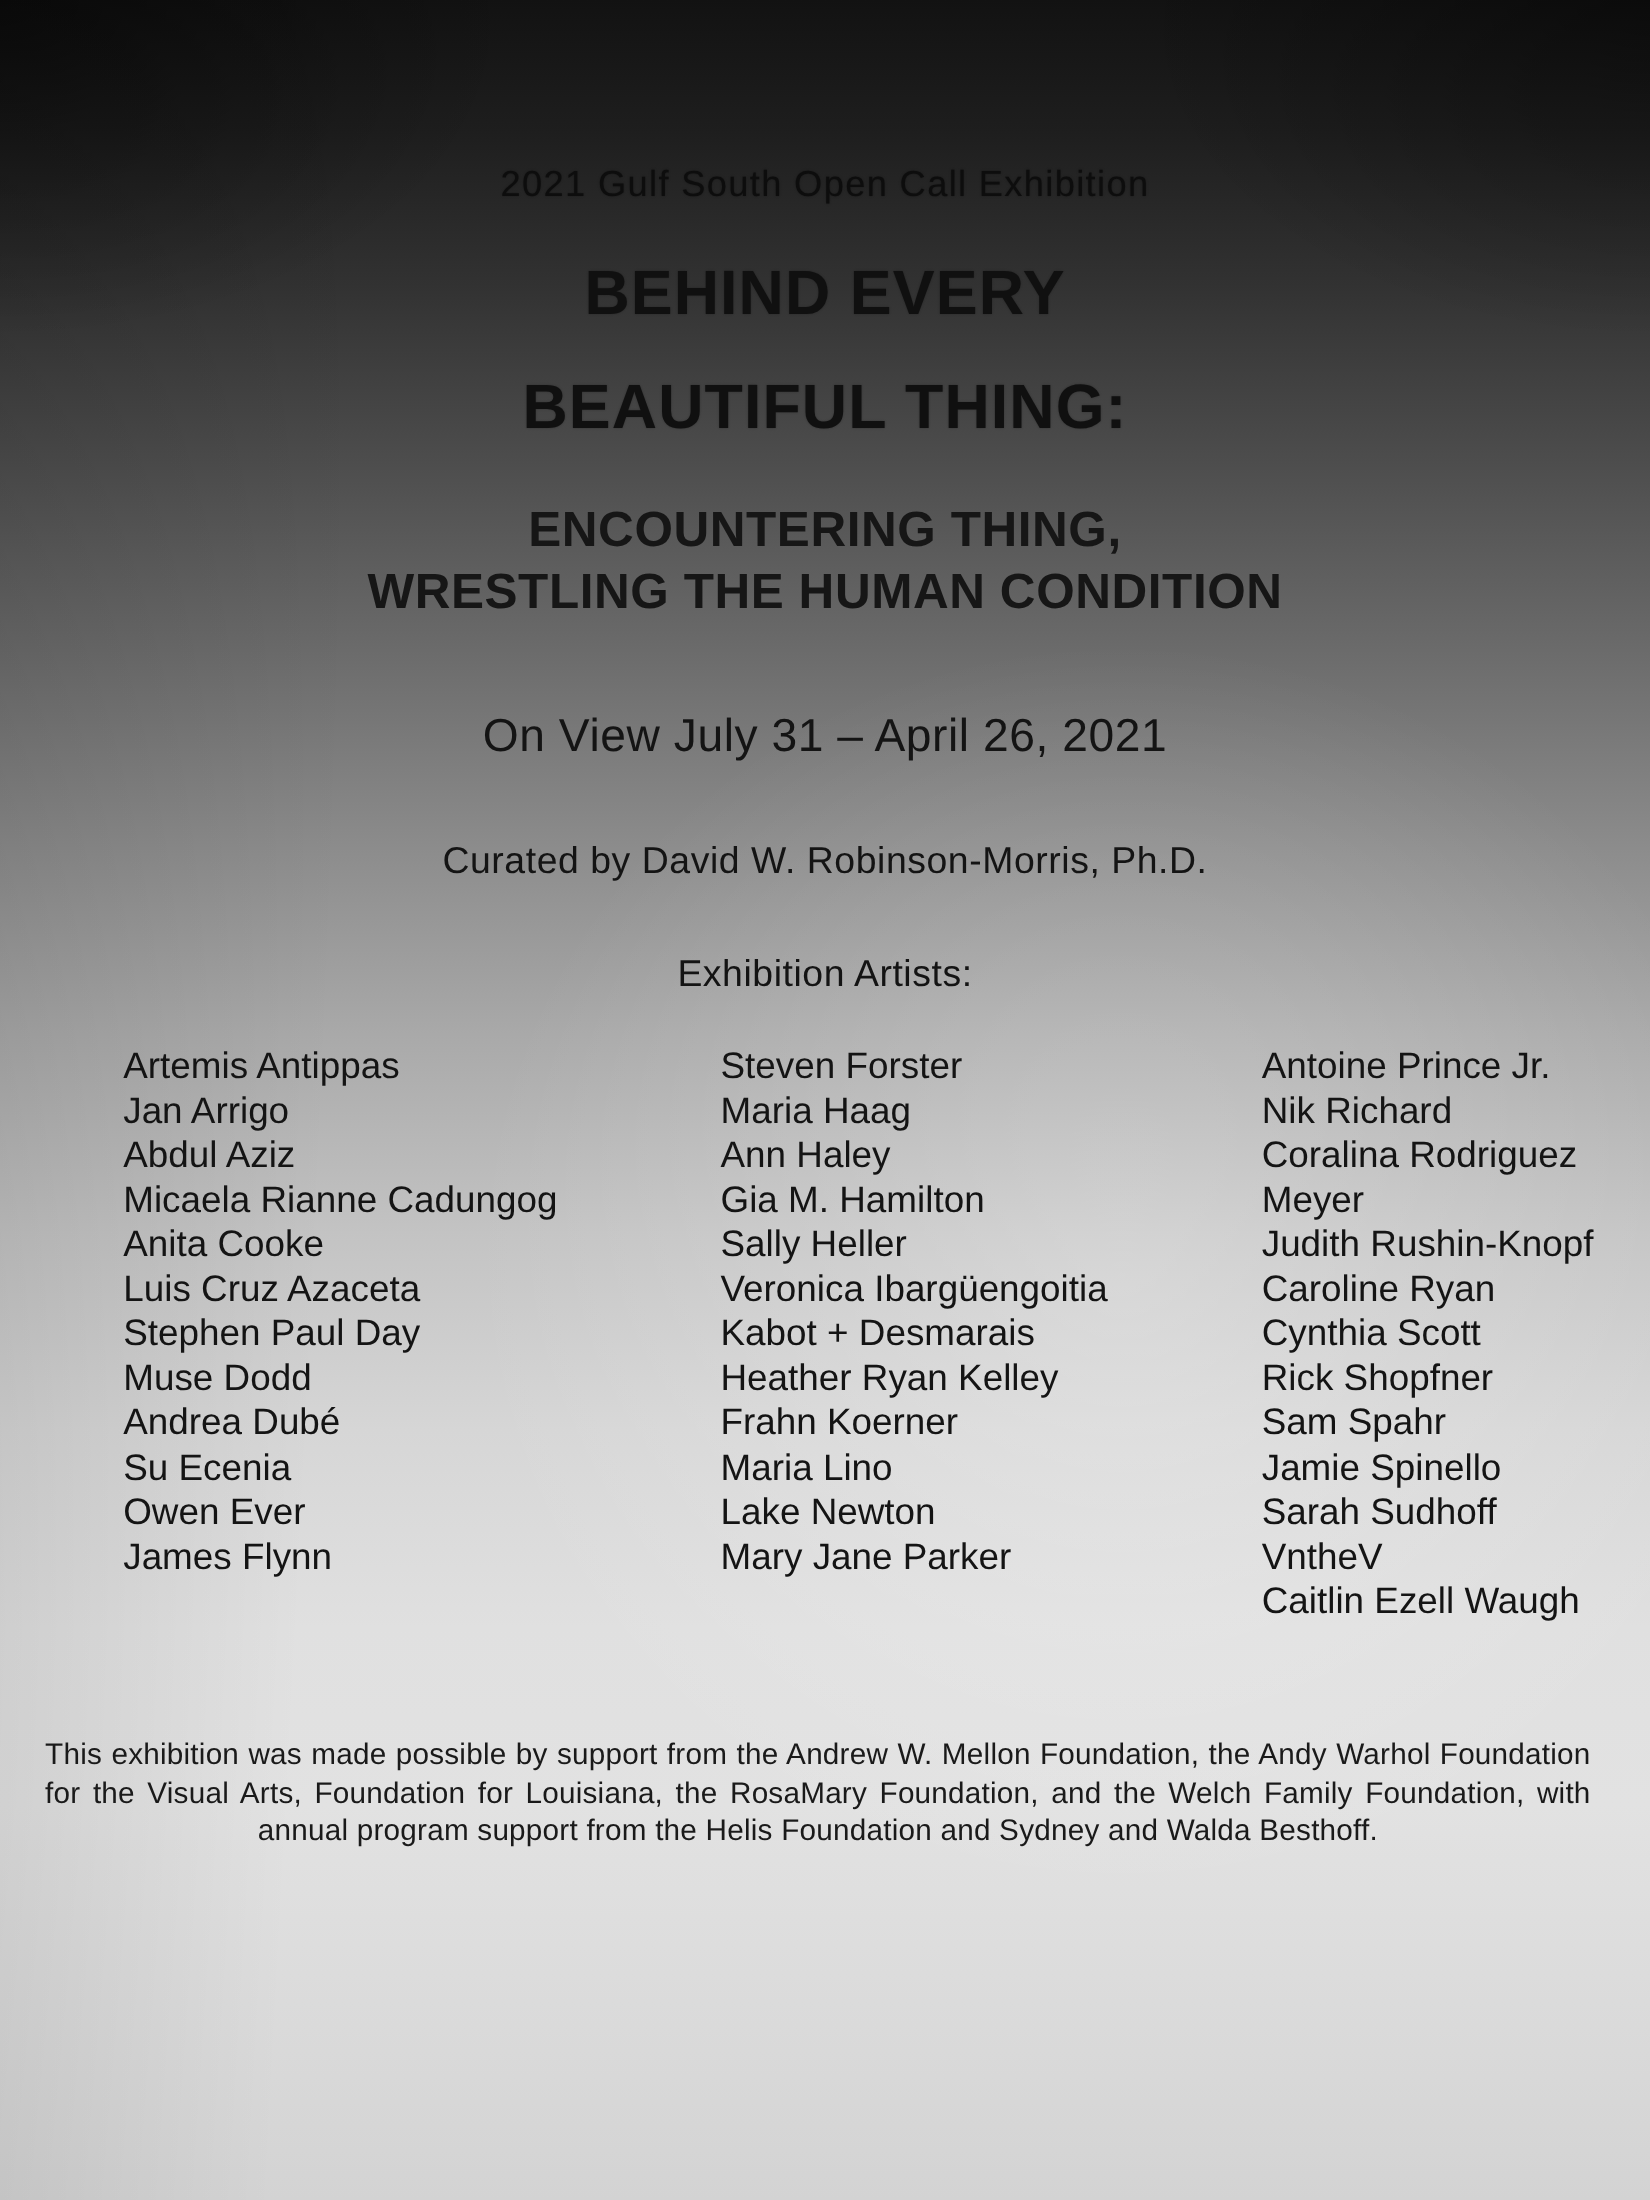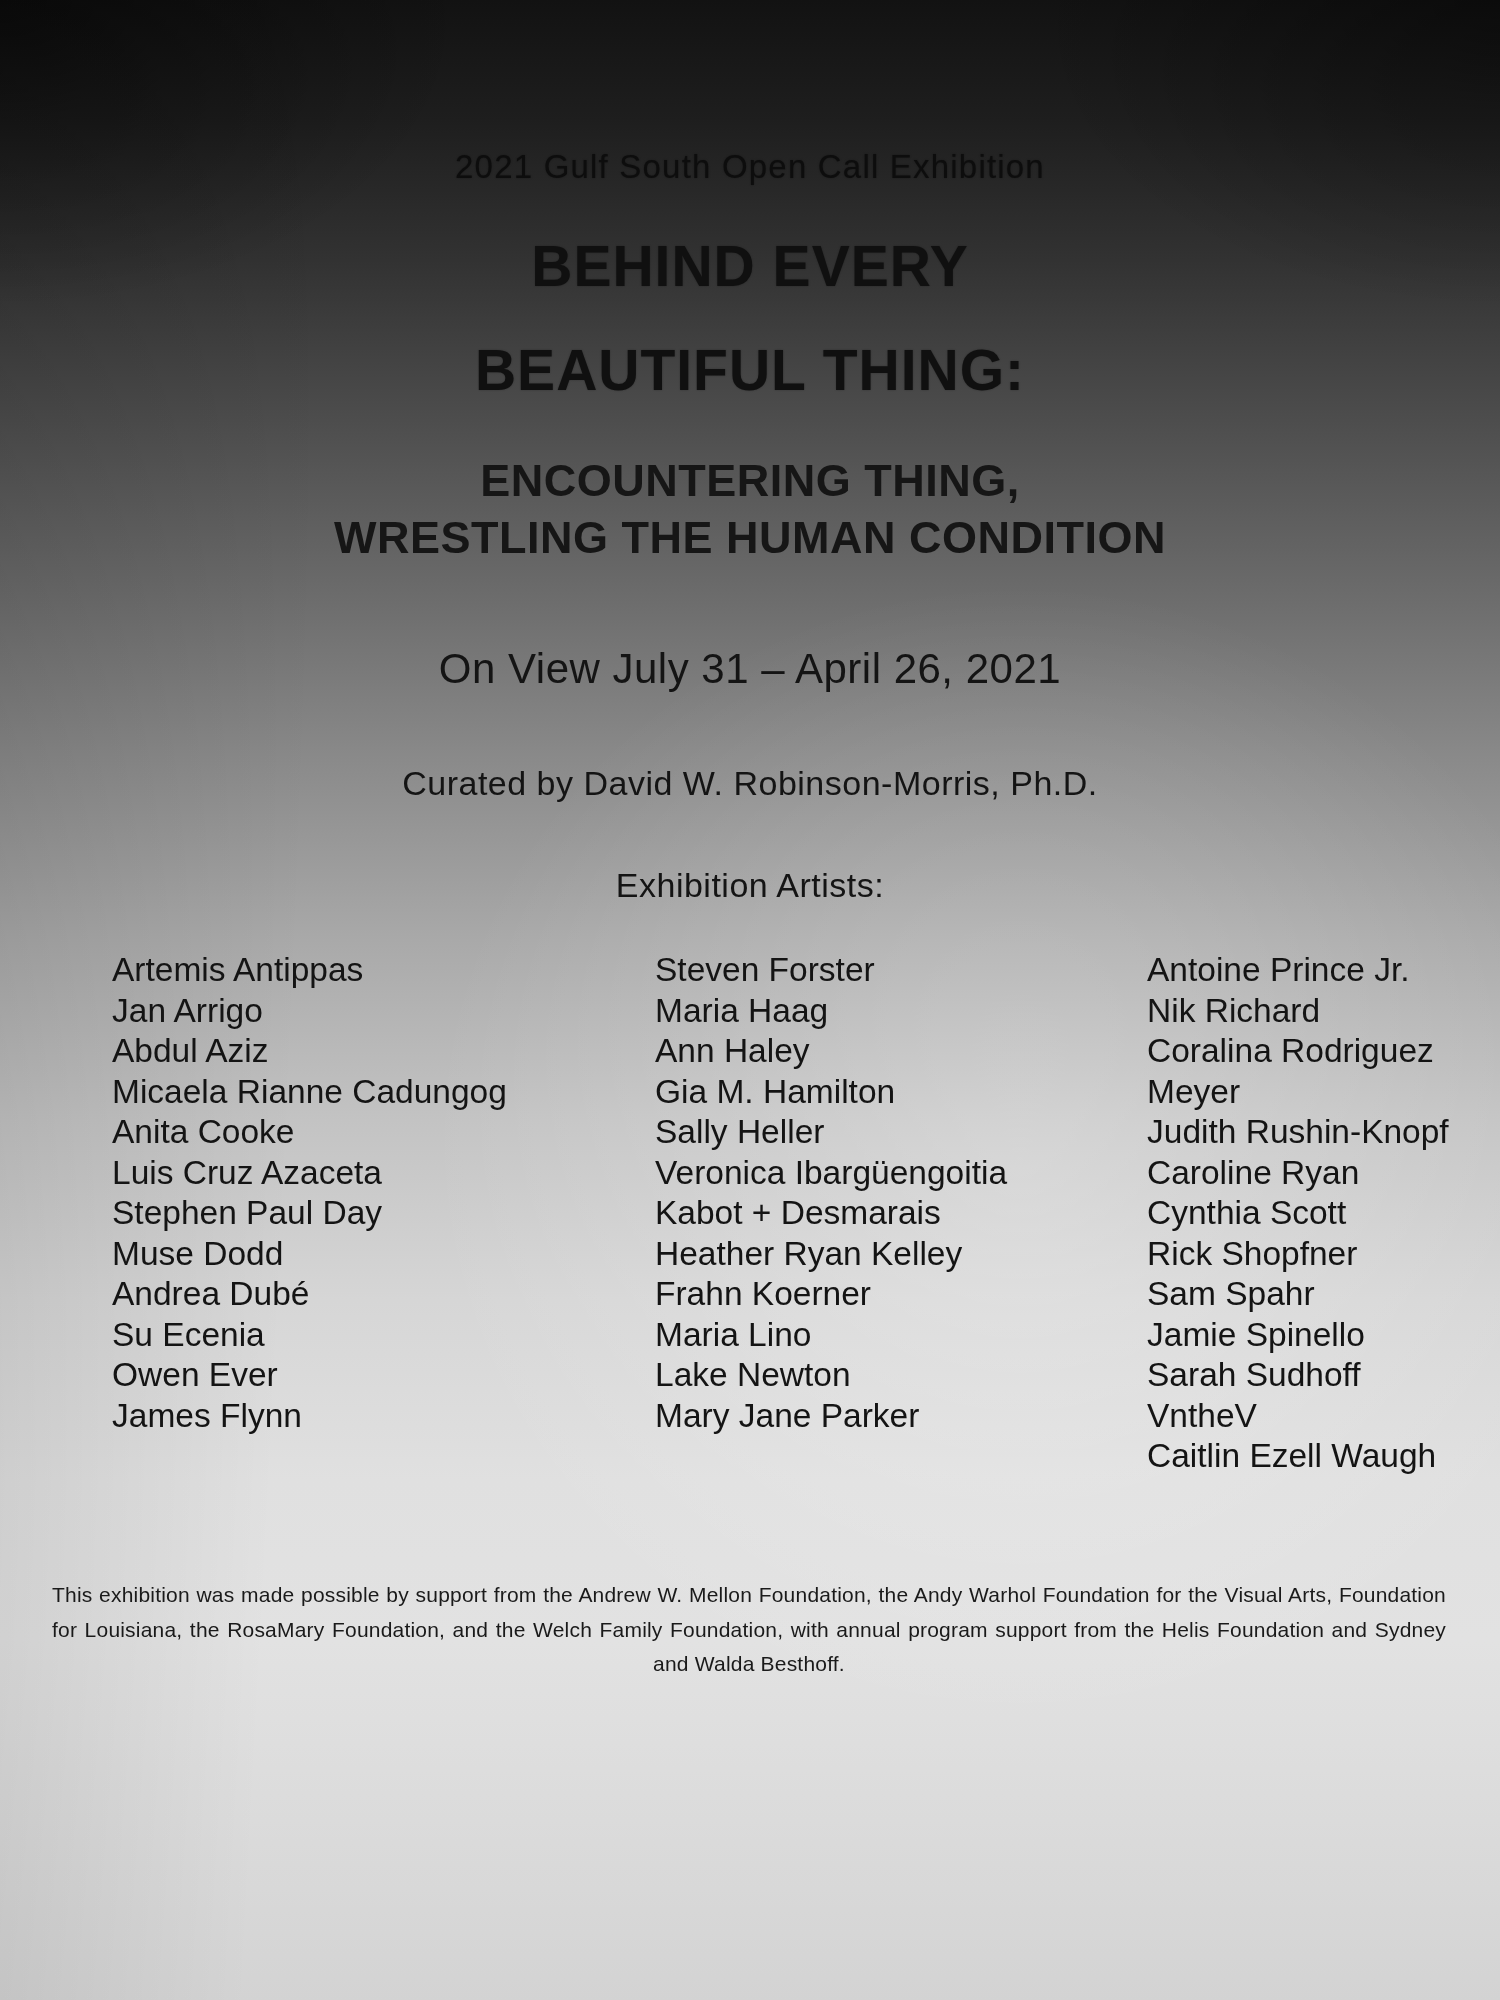--- a/index.html
+++ b/index.html
@@ -101,23 +101,23 @@
     font-size: 33.5px;
     line-height: 40.5px;
   }
   .col-1 { width: 497px; padding-left: 8px; box-sizing: border-box; }
   .col-2 { width: 446px; }
   .col-3 { flex: 1; }
 
   .credits {
     position: absolute;
     top: 1578px;
-    left: 52px;
+    left: 41px;
     right: 54px;
-    font-size: 21px;
+    font-size: 27px;
     line-height: 34.5px;
     letter-spacing: 0.2px;
     text-align: justify;
     text-align-last: center;
     color: #1a1a1a;
     margin: 0;
   }
 </style>
 </head>
 <body>

